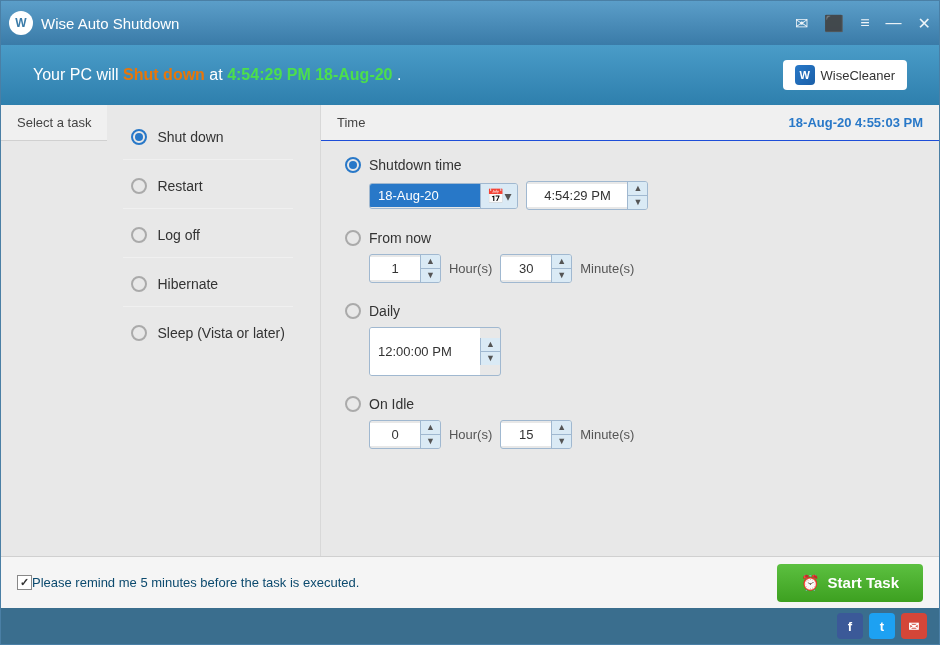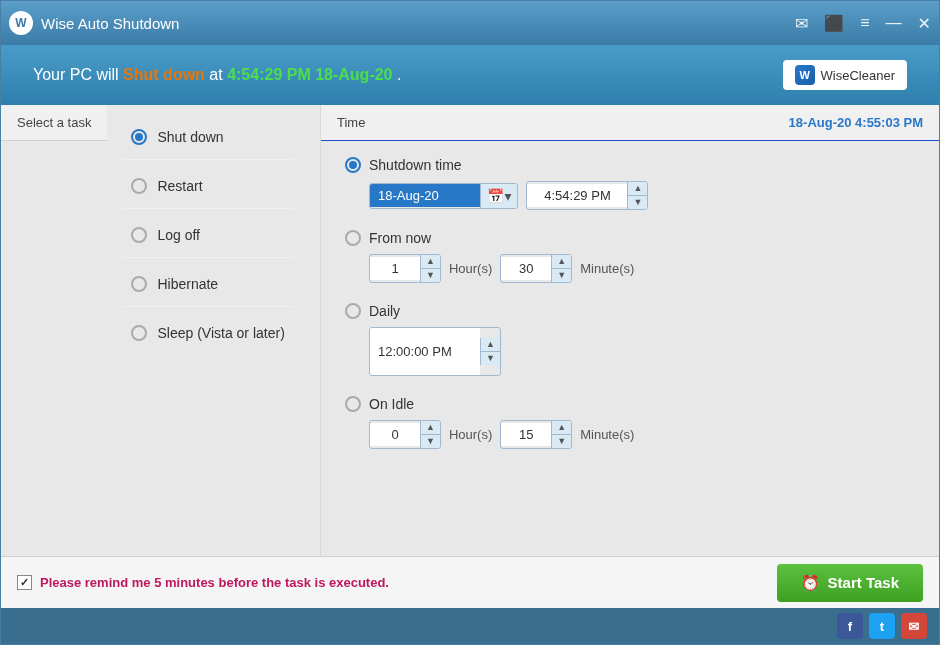--- a/index.html
+++ b/index.html
@@ -342,24 +342,22 @@
       display: flex;
       align-items: center;
       justify-content: space-between;
       padding: 0 16px;
       flex-shrink: 0;
     }
 
     .reminder-check {
       display: flex;
       align-items: center;
-      gap: 8px;
-      font-size: 13px;
-      color: #be185d;
-      font-weight: bold;
+      font-size: 13px;
+      color: #0c4a6e;
     }
 
     .checkbox {
       width: 15px;
       height: 15px;
       border: 1px solid #888;
       background: white;
       display: flex;
       align-items: center;
       justify-content: center;

